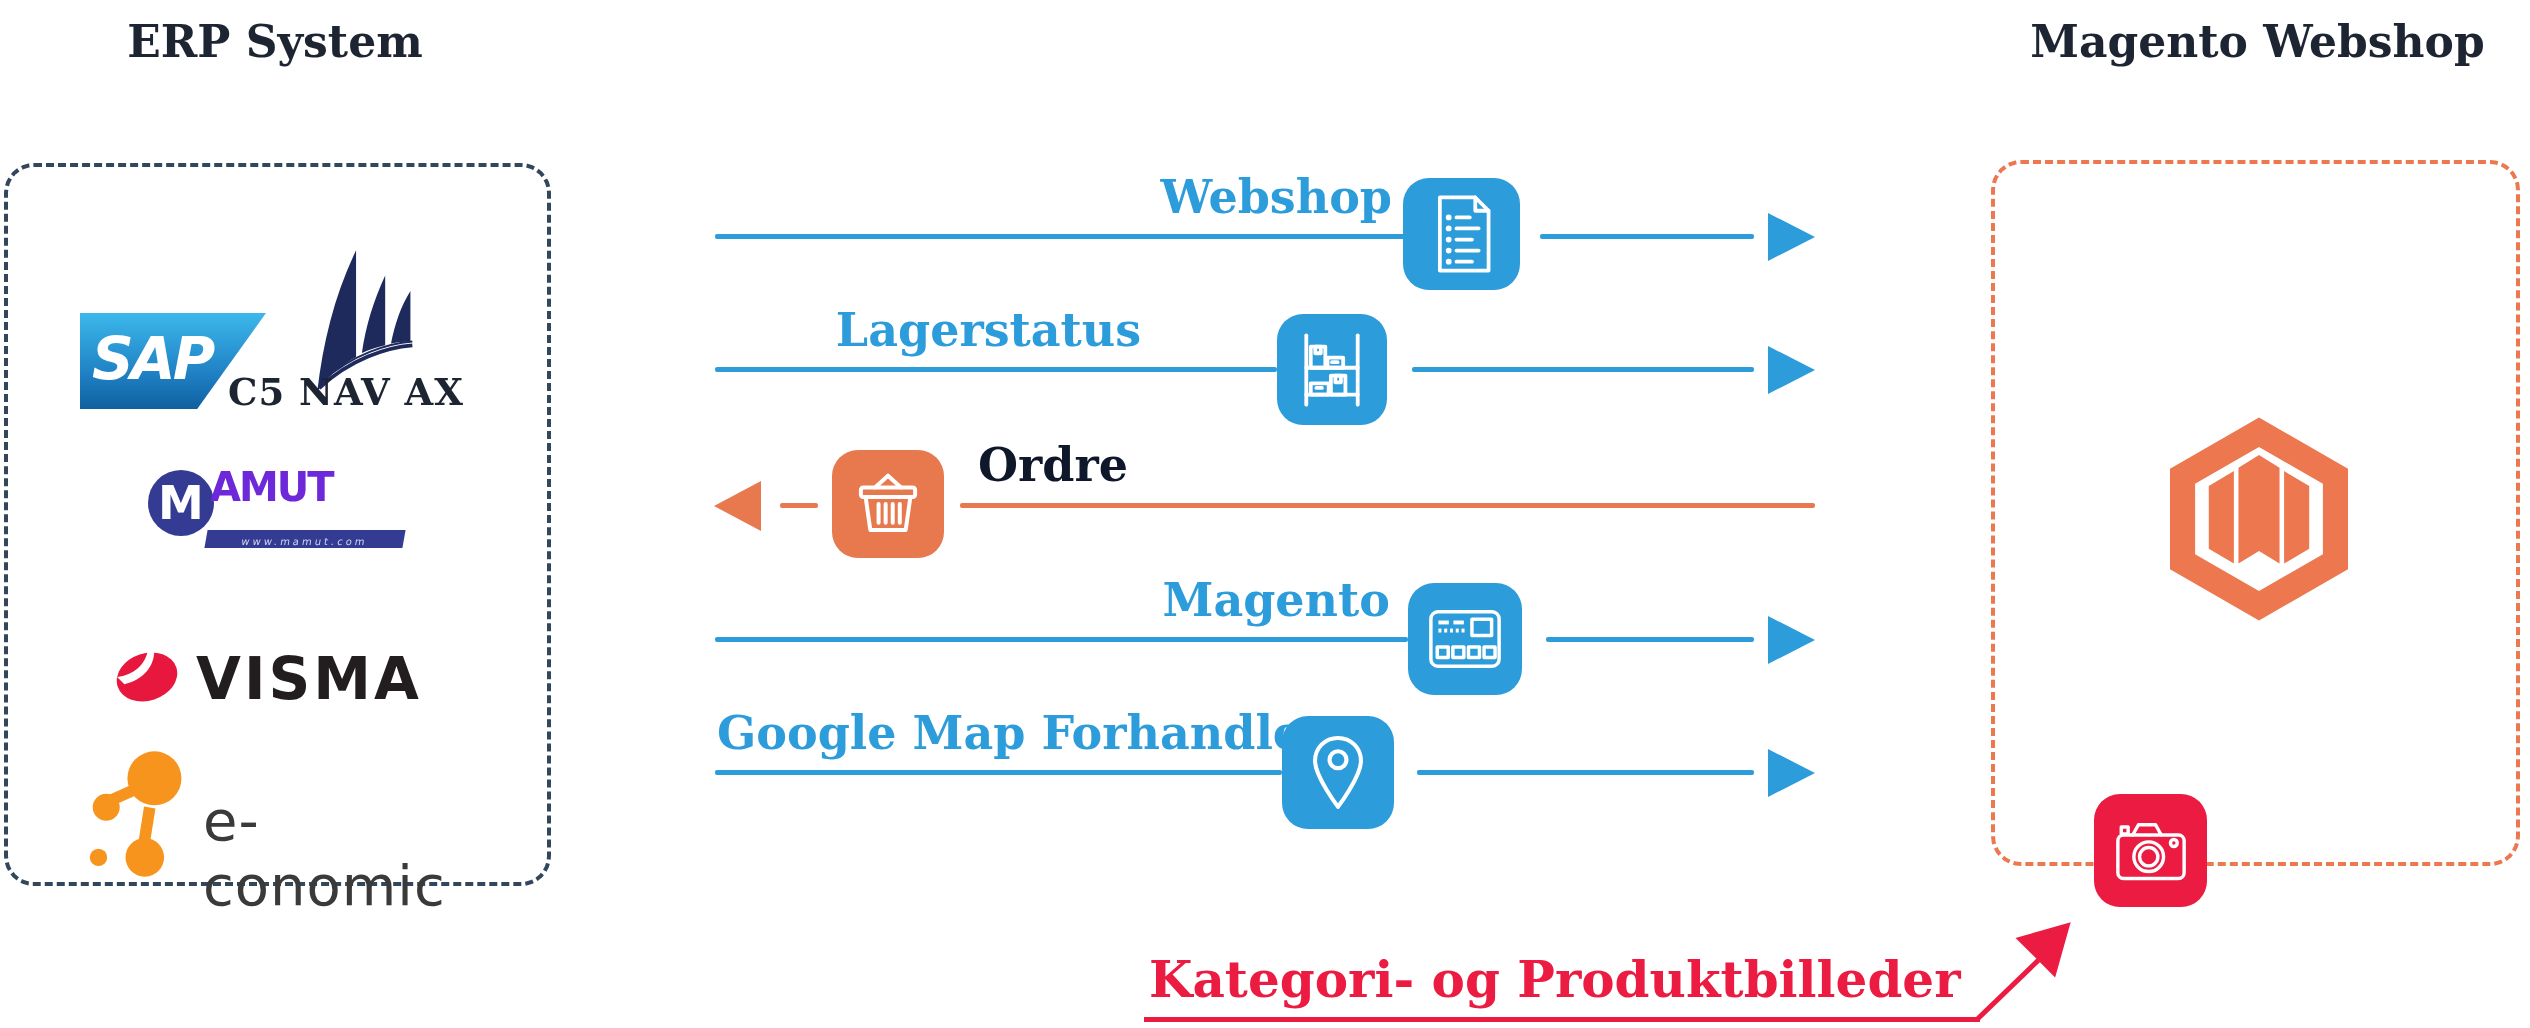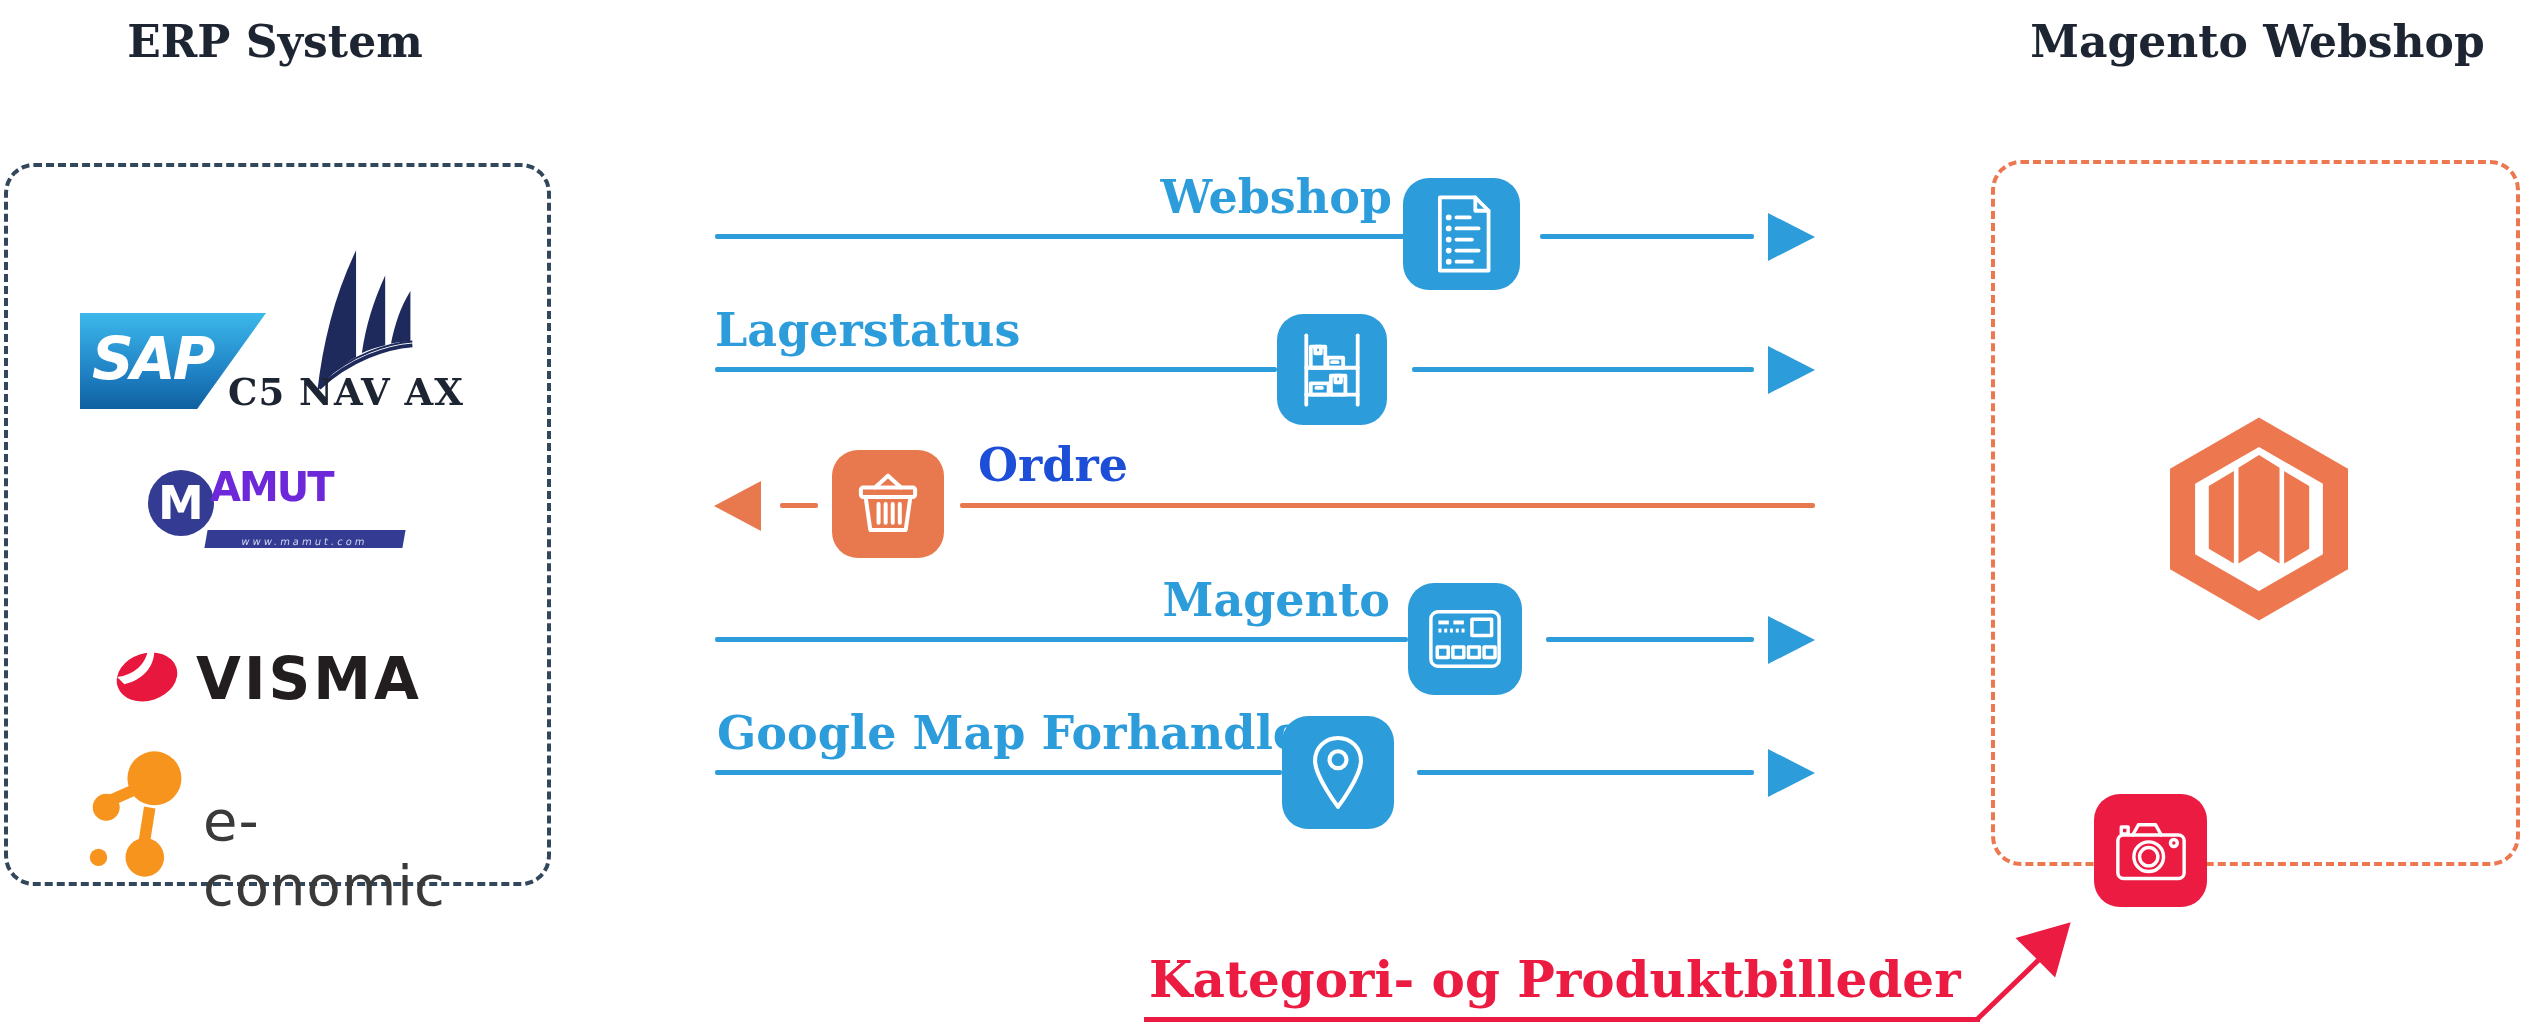--- a/index.html
+++ b/index.html
@@ -48,41 +48,41 @@
   #economic-molecule{position:absolute;left:0;top:0;}
   #economic-logo .wordmark{position:absolute;left:118px;top:40px;font-family:"DejaVu Sans",sans-serif;
         font-size:56px;color:#3A3A3A;letter-spacing:1px;}
 
   
   .flow-line{position:absolute;height:5px;border-radius:2px;}
   .blue{background:#2D9CDB;}
   .orange{background:#E8794F;}
   .flow-label{position:absolute;font-weight:bold;font-size:46px;white-space:nowrap;}
   .flow-label.blue-t{color:#2D9CDB;background:none;}
-  .flow-label.orange-t{color:#1d4ed8;background:none;}
+  .flow-label.orange-t{color:#0f172a;background:none;}
   .flow-icon{position:absolute;border-radius:26px;display:flex;align-items:center;justify-content:center;}
   .flow-icon.blue-bg{background:#2D9CDB;}
   .flow-icon.orange-bg{background:#E8794F;}
   .arrow-right{position:absolute;width:0;height:0;border-top:24px solid transparent;
                border-bottom:24px solid transparent;border-left:47px solid #2D9CDB;}
   .arrow-left{position:absolute;width:0;height:0;border-top:25px solid transparent;
               border-bottom:25px solid transparent;border-right:47px solid #E8794F;}
 
   
   #produkt-line-l{left:715px;top:234px;width:690px;}
   #produkt-line-r{left:1540px;top:234px;width:214px;}
   #produkt-arrow{left:1768px;top:213px;}
   #produkt-icon{left:1403px;top:178px;width:117px;height:112px;}
   #produkt-label{left:900px;top:170px;width:492px;text-align:right;}
 
   #lager-line-l{left:715px;top:367px;width:562px;}
   #lager-line-r{left:1412px;top:367px;width:342px;}
   #lager-arrow{left:1768px;top:346px;}
   #lager-icon{left:1277px;top:314px;width:110px;height:111px;}
-  #lager-label{left:715px;top:303px;width:547px;text-align:left;}
+  #lager-label{left:715px;top:303px;width:547px;text-align:center;}
 
   #ordre-arrow{left:714px;top:481px;}
   #ordre-dash{left:780px;top:503px;width:38px;}
   #ordre-icon{left:832px;top:450px;width:112px;height:108px;}
   #ordre-label{left:978px;top:438px;}
   #ordre-line{left:960px;top:503px;width:855px;}
 
   #betaling-line-l{left:715px;top:637px;width:693px;}
   #betaling-line-r{left:1546px;top:637px;width:208px;}
   #betaling-arrow{left:1768px;top:616px;}

